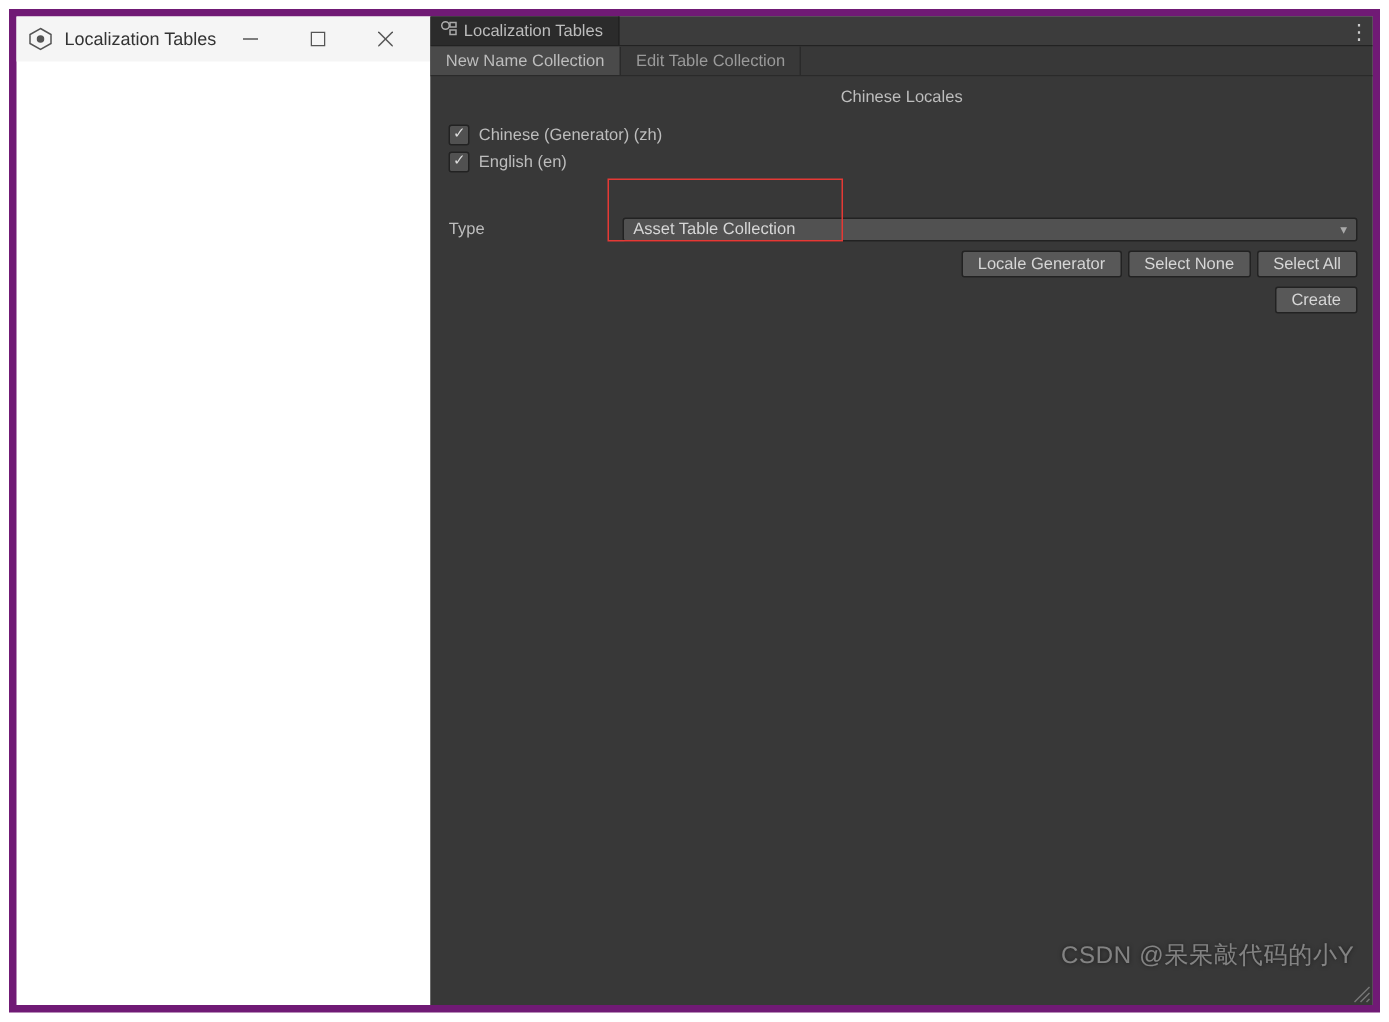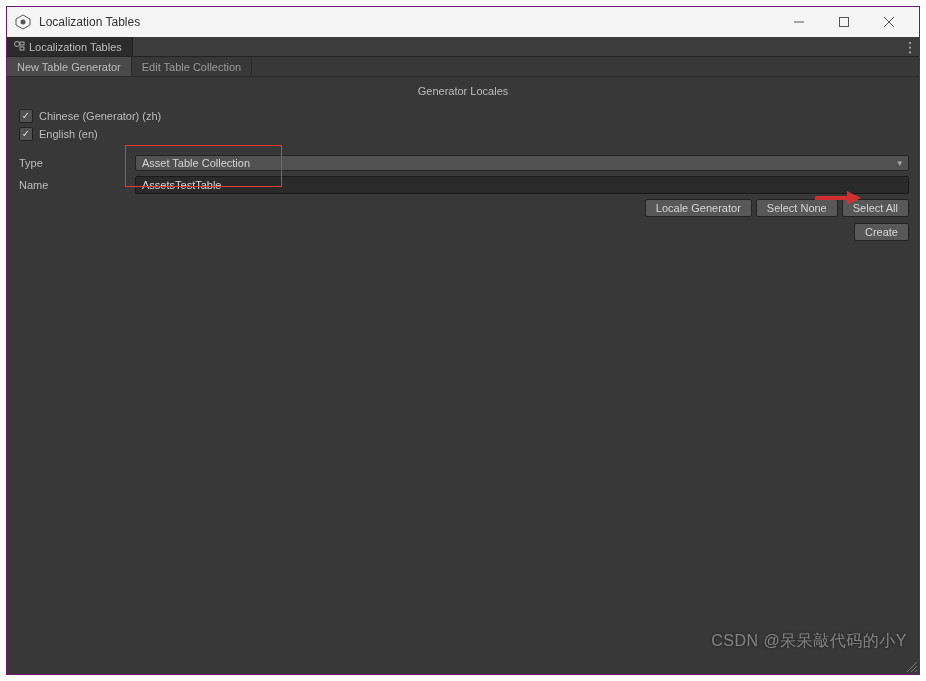--- a/index.html
+++ b/index.html
@@ -9,23 +9,23 @@
       background: #fff;
       width: 926px;
       height: 681px;
       overflow: hidden;
       position: relative;
     }
     .outer-border {
       position: absolute;
       inset: 6px;
       background: #fff;
-      border: 1px solid #701a75;
-      display: flex;
-      flex-direction: column;
+      border: 5px solid #701a75;
+      display: flex;
+      flex-direction: row;
     }
     .titlebar {
       height: 30px;
       display: flex;
       align-items: center;
       padding: 0 8px;
       background: #f5f5f5;
       font-size: 12px;
       color: #333;
     }
@@ -115,21 +115,21 @@
     .checkbox {
       width: 14px; height: 14px;
       background: #515151;
       border: 1px solid #222;
       border-radius: 2px;
       display: flex; align-items: center; justify-content: center;
       color: #ddd;
       font-size: 10px;
       line-height: 1;
     }
-    .form-rows { margin-top: 10px; }
+    .form-rows { margin-top: 26px; }
     .form-row {
       display: flex;
       align-items: center;
       height: 20px;
       margin-bottom: 2px;
     }
     .form-label {
       width: 118px;
       font-size: 11px;
       color: #bdbdbd;
@@ -246,48 +246,44 @@
             <rect x="7" y="7" width="4" height="3" fill="none" stroke="#aaa" stroke-width="1"></rect>
           </svg>
         </span>
         <span>Localization Tables</span>
       </div>
       <span class="spacer"></span>
       <div class="kebab">⋮</div>
     </div>
 
     <div class="sub-tabs">
-      <div class="sub-tab">New Table Generator</div>
+      <div class="sub-tab">New Name Collection</div>
       <div class="sub-tab inactive">Edit Table Collection</div>
     </div>
 
     <div class="body-area">
-      <div class="section-title">Generator Locales</div>
+      <div class="section-title">Chinese Locales</div>
 
       <div class="locale-row">
         <span class="checkbox">✓</span>
         <span>Chinese (Generator) (zh)</span>
       </div>
       <div class="locale-row">
         <span class="checkbox">✓</span>
         <span>English (en)</span>
       </div>
 
       <div class="form-rows">
         <div class="form-row">
           <div class="form-label">Type</div>
           <div class="dropdown">
             <span>Asset Table Collection</span>
             <span class="chev">▾</span>
           </div>
         </div>
-        <div class="form-row">
-          <div class="form-label">Name</div>
-          <input class="text-input" value="AssetsTestTable" style="">
-        </div>
       </div>
 
       <div class="highlight-box" style="left:118px; top:68px; width:157px; height:42px;"></div>
 
       <div class="btn-row">
         <div class="btn">Locale Generator</div>
         <div class="btn">Select None</div>
         <div class="btn">Select All</div>
       </div>
       <div class="btn-row" style="margin-top:6px;">

